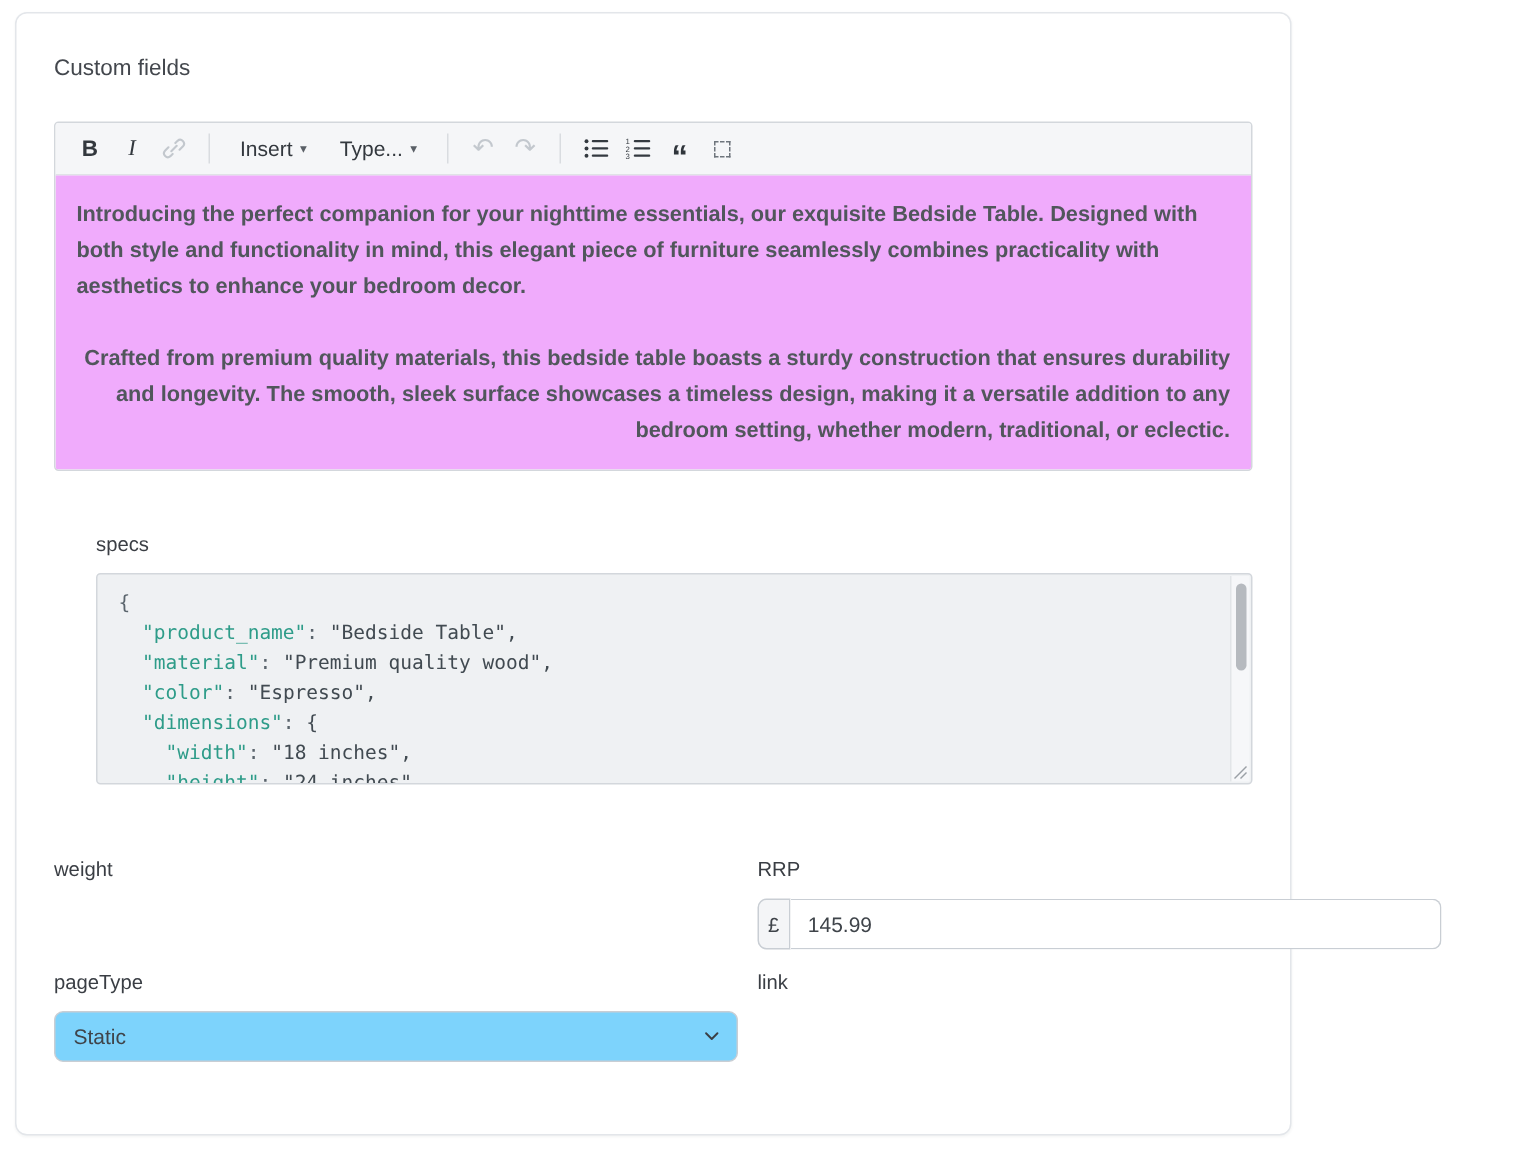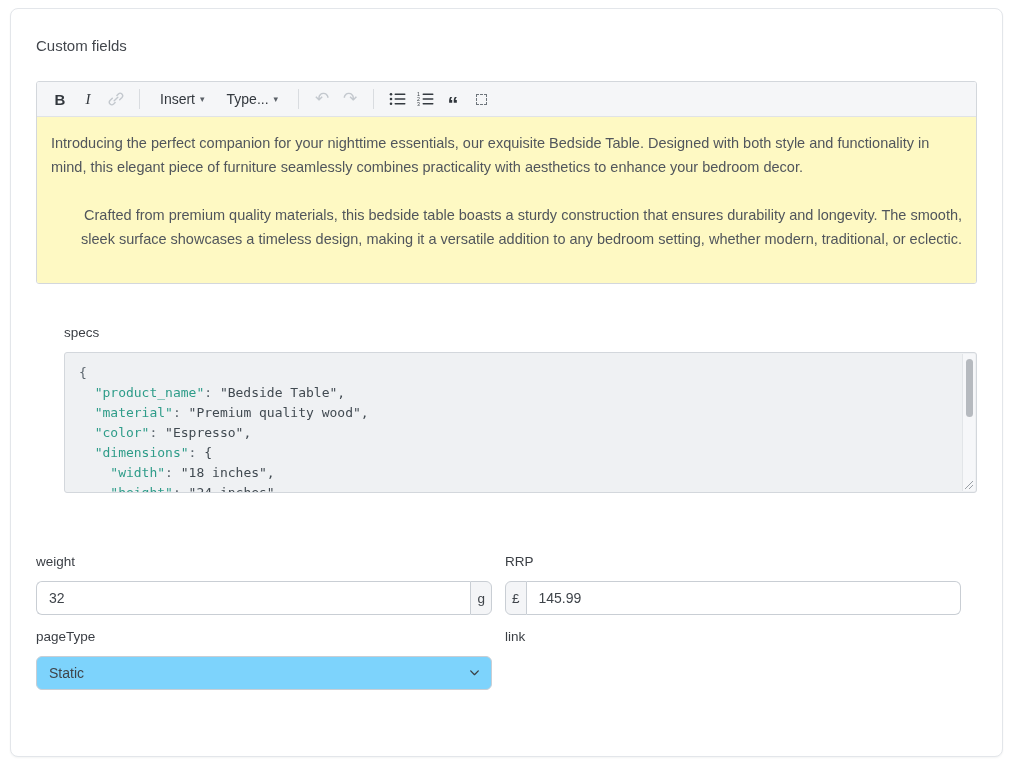--- a/index.html
+++ b/index.html
@@ -1,19 +1,19 @@
 <!DOCTYPE html>
 <html><head>
 <meta charset="utf-8">
 <style>
   * { box-sizing: border-box; margin: 0; padding: 0; }
   html,body { width: 1013px; height: 769px; background: #fff;
     font-family: "Liberation Sans", sans-serif; color: #3a3f45; }
   .card {
-    position: relative; margin: 8px 10px; width: 993px; min-height: 749px;
+    position: relative; margin: 8px 10px; width: 851px; min-height: 749px;
     background: #fff; border: 1px solid #e3e6ea; border-radius: 8px;
     box-shadow: 0 1px 2px rgba(20,30,40,.05);
     padding: 18px 25px 30px 25px;
   }
   .card-title { font-size: 15px; font-weight: 500; color: #43474d; margin: 10px 0 26px 0; line-height: 18px; }
   .field-label { display: block; font-size: 13.5px; color: #3a3e44; line-height: 17px; margin-bottom: 11px; }
 
   
   .editor { border: 1px solid #d3d7dc; border-radius: 3px; overflow: hidden; }
   .toolbar {
@@ -28,21 +28,21 @@
   }
   .tb-bold { font-weight: 700; font-size: 15px; }
   .tb-italic { font-style: italic; font-family: "Liberation Serif", serif; font-size: 15px; }
   .tb-disabled { color: #c3c8ce; }
   .tb-divider { width: 1px; height: 20px; background: #d9dce0; margin: 0 8px; }
   .tb-dd { margin: 0 6px; }
   .caret { font-size: 9px; color: #5a6067; line-height: 9px; }
   .glyph-arrow { font-size: 17px; line-height: 16px; color: #c3c8ce; }
   .quote-glyph { font-size: 22px; font-weight: 700; line-height: 8px; position: relative; top: 6px; color: #2f353b; }
   .dashed-square { width: 11px; height: 11px; border: 1px dashed #6e757c; display: inline-block; }
-  .editor-content { background: #fef9c3; min-height: 166px; padding: 14px 14px; }
+  .editor-content { background: #f0abfc; min-height: 166px; padding: 14px 14px; font-weight: bold; }
   .editor-content p { font-size: 14.5px; line-height: 24px; color: #51565c; margin-bottom: 24px; }
   .editor-content p:last-child { margin-bottom: 0; text-align: right; }
 
   
   .field-specs { margin-top: 40px; padding-left: 28px; }
   .code-area {
     position: relative; height: 141px; background: #eff1f3;
     border: 1px solid #d3d7dc; border-radius: 3px; overflow: hidden;
   }
   .code-lines { padding: 10px 24px 0 14px; font-family: "DejaVu Sans Mono", monospace;
@@ -50,21 +50,21 @@
   .tok-key { color: #2e9c89; }
   .tok-pun { color: #5a646c; }
   .tok-val { color: #414a51; }
   .scroll-track { position: absolute; top: 1px; right: 1px; bottom: 1px; width: 13px;
     background: #f6f7f9; border-left: 1px solid #e2e5e8; }
   .scroll-thumb { position: absolute; top: 6px; right: 3px; width: 7px; height: 58px;
     background: #b6babf; border-radius: 4px; }
   .resize-grip { position: absolute; right: 2px; bottom: 2px; }
 
   
-  .grid { margin-top: 60px; display: grid; grid-template-columns: 456px 456px;
+  .grid { margin-top: 48px; display: grid; grid-template-columns: 456px 456px;
     column-gap: 32px; row-gap: 32px; gap: 13px; }
   .input-group { display: flex; width: 100%; }
   .text-input {
     flex: 1; height: 34px; border: 1px solid #c9ced4; border-radius: 6px;
     font-family: "Liberation Sans", sans-serif; font-size: 14px; color: #3f444a;
     padding: 0 12px; background: #fff; min-width: 0; outline: none;
   }
   .has-suffix .text-input { border-radius: 6px 0 0 6px; border-right: none; }
   .has-prefix .text-input { border-radius: 0 6px 6px 0; border-left: none; }
   .addon {
@@ -167,24 +167,20 @@
         <path d="M1 9L9 1" fill="none"></path>
           <path d="M5 9L9 5" fill="none"></path>
       </svg>
     </div>
   </div>
 
   <div class="grid">
 
     <div>
       <label class="field-label">weight</label>
-      <div class="input-group has-suffix">
-        <input class="text-input" type="text" value="32" style="">
-        <span class="addon addon-r">g</span>
-      </div>
     </div>
 
     <div>
       <label class="field-label">RRP</label>
       <div class="input-group has-prefix">
         <span class="addon addon-l">£</span>
         <input class="text-input" type="text" value="145.99" style="">
       </div>
     </div>
 

